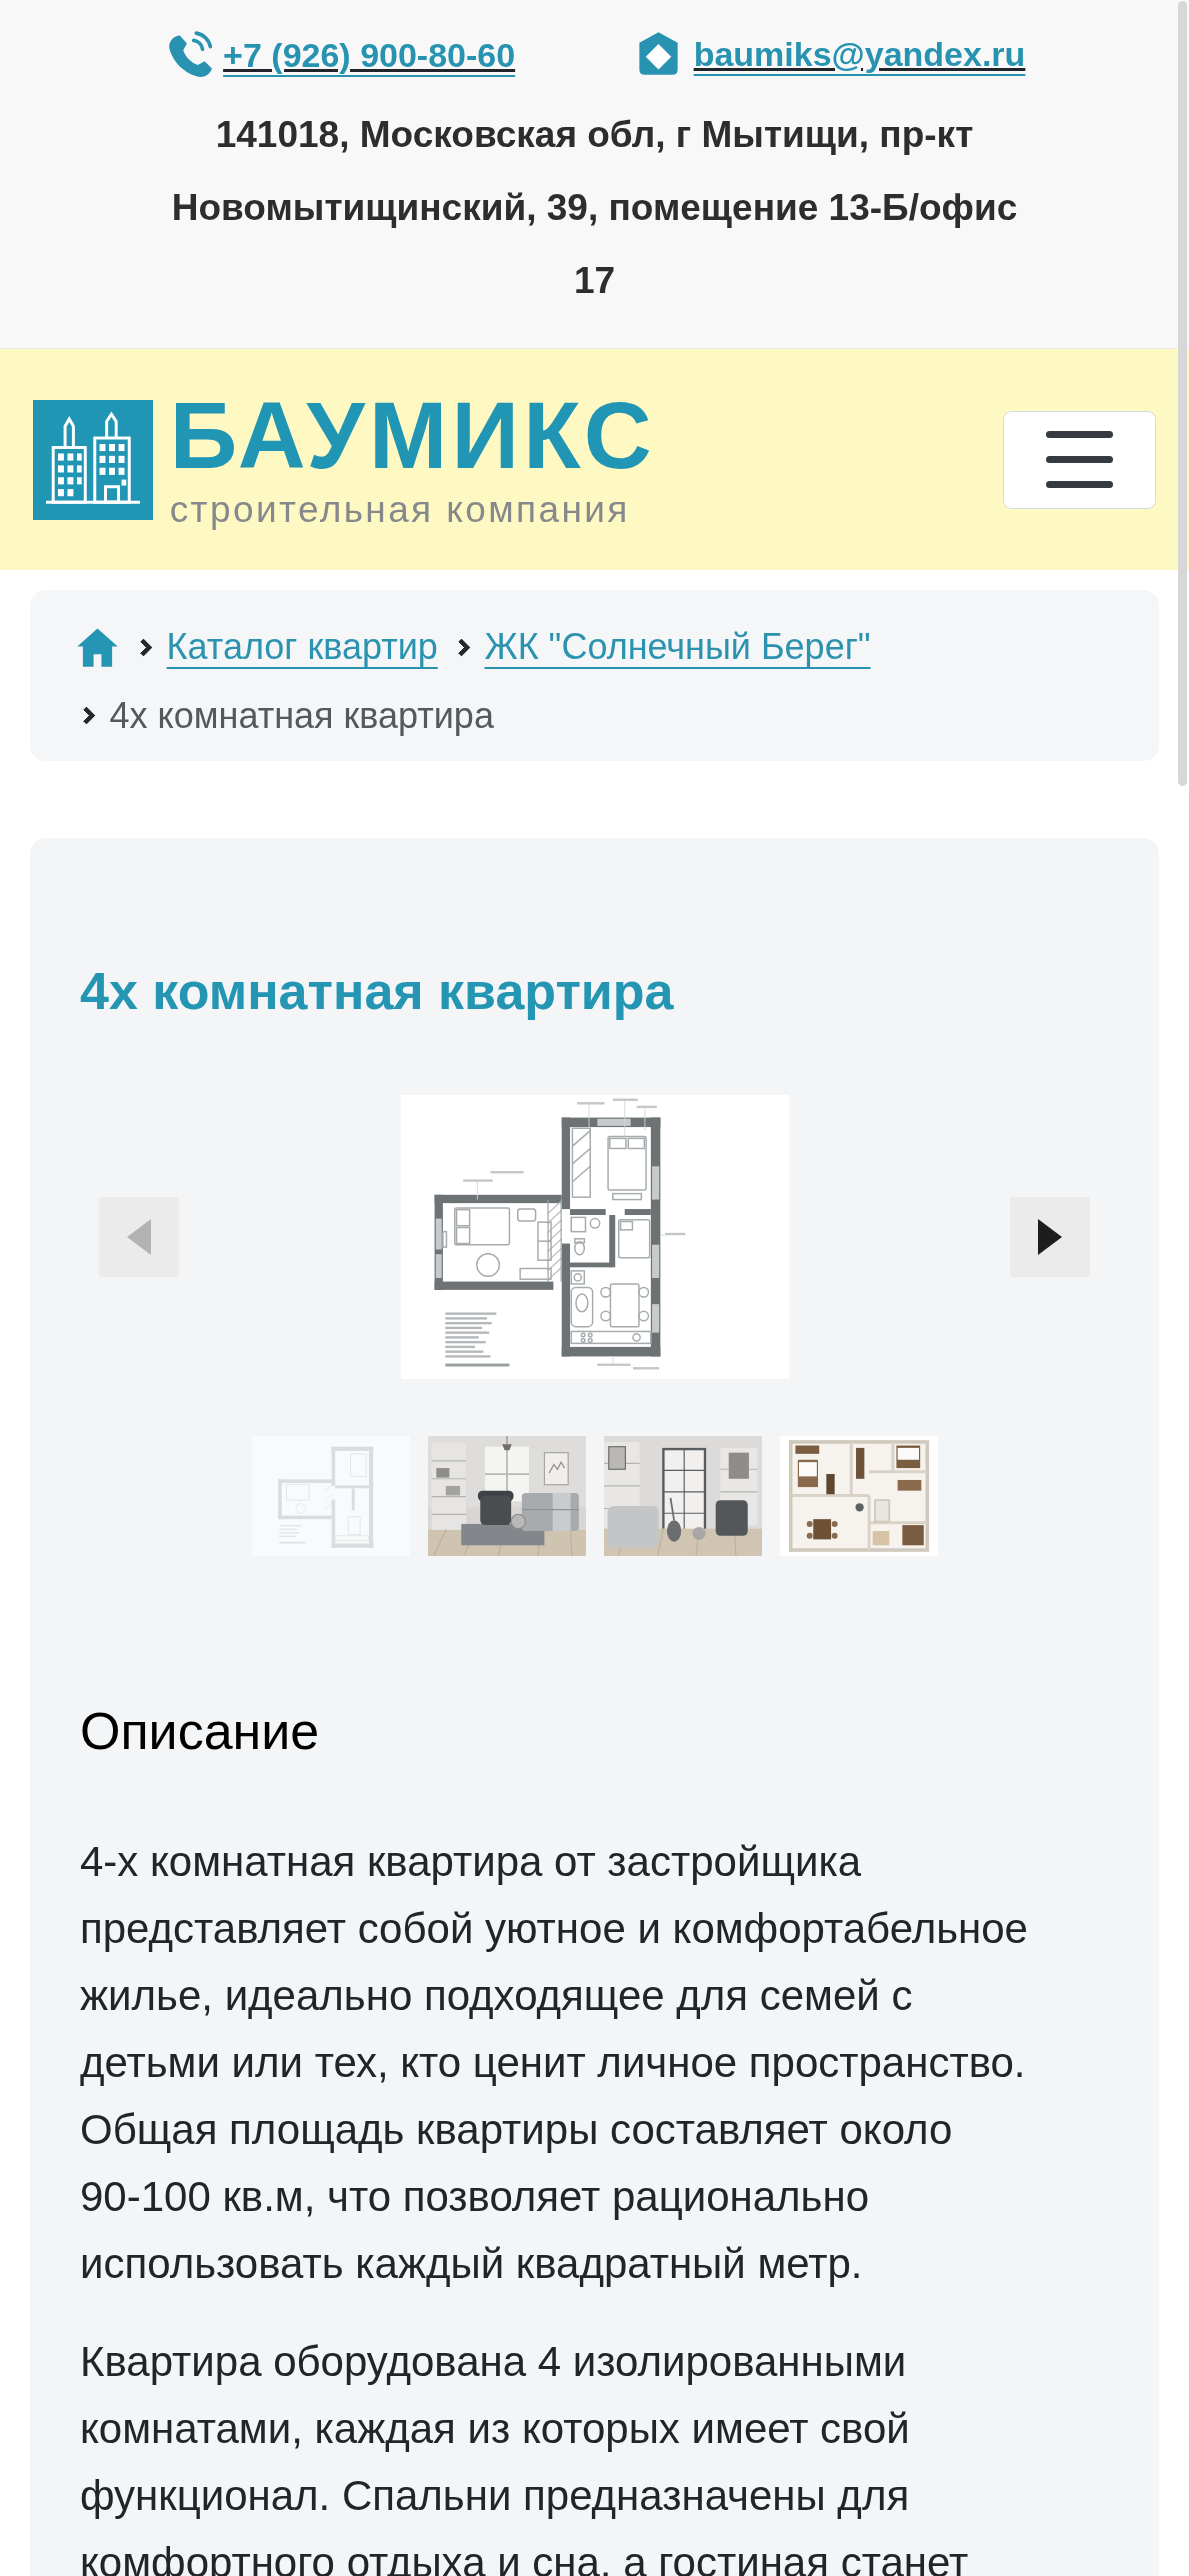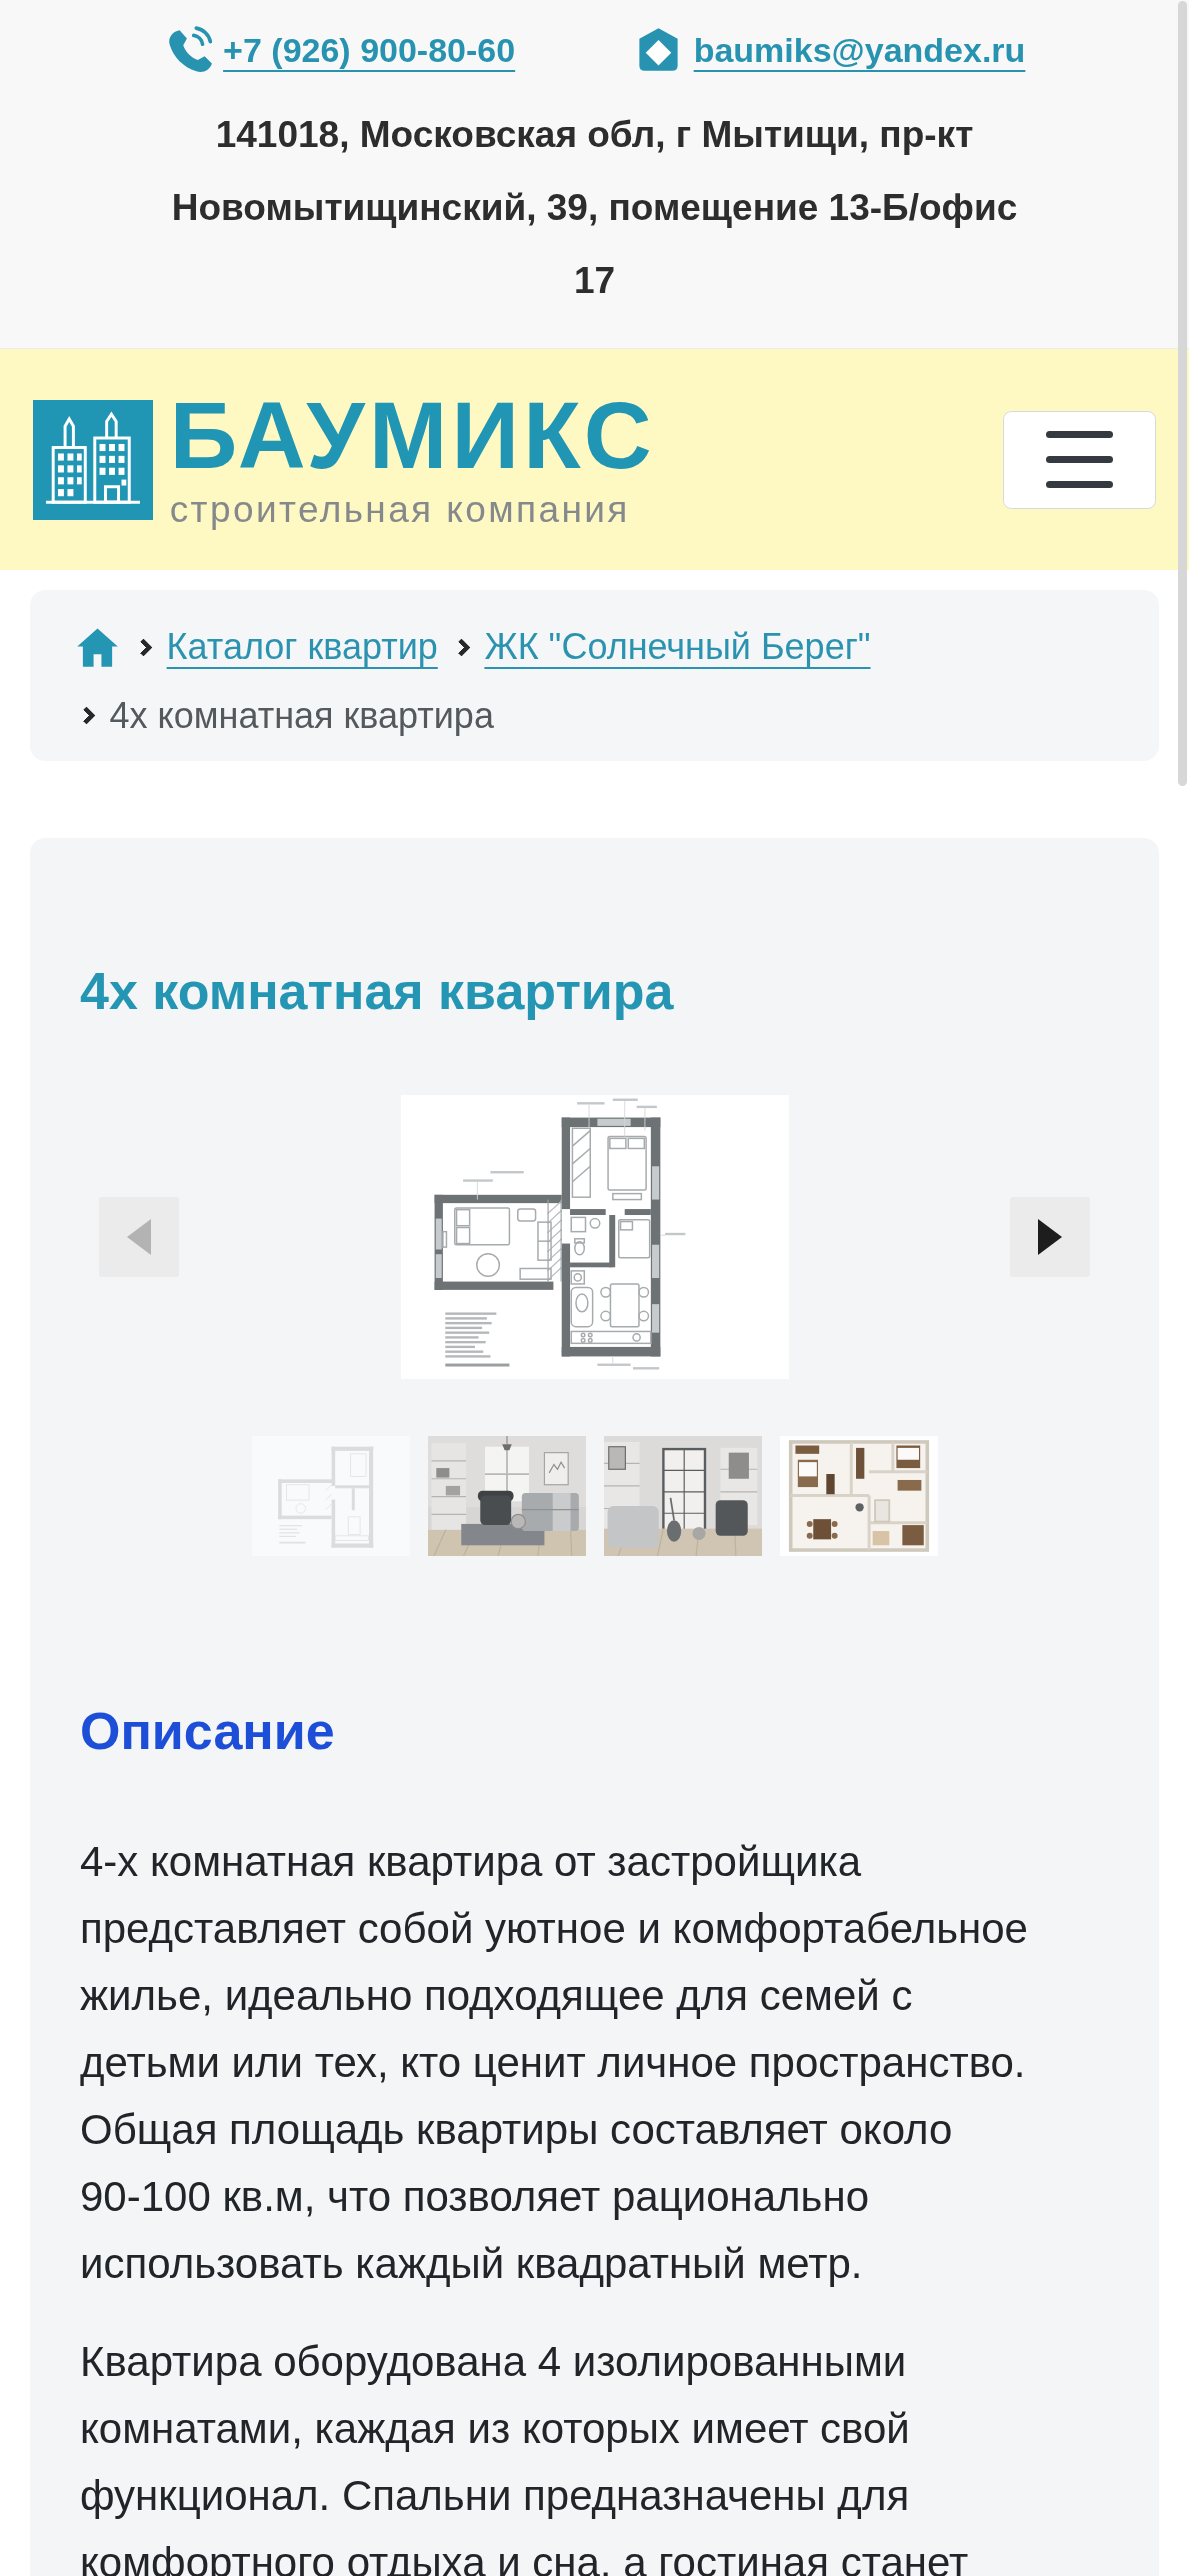--- a/index.html
+++ b/index.html
@@ -1,21 +1,21 @@
 <!DOCTYPE html>
 <html style="font-size:9.5px"><head>
 <meta charset="utf-8">
 <style>
   * { margin:0; padding:0; box-sizing:border-box; }
   html,body { width:1189px; height:2576px; overflow:hidden; }
   body { font-family:"Liberation Sans", sans-serif; background:#fff; position:relative; color:#212529; }
 
   
   .topbar { background:#f8f8f8; border-bottom:1.2px solid #ececec; padding:25px 0 31px; }
-  .contact-row { display:flex; justify-content:center; align-items:flex-start; gap:118px; height:55px; }
+  .contact-row { display:flex; justify-content:center; align-items:flex-end; gap:118px; height:55px;text-decoration:underline; }
   .contact { display:flex; align-items:center; gap:9.5px; }
   .contact a { color:#2793b1; font-weight:700; font-size:34px; text-decoration:underline;
                text-decoration-thickness:2.4px; text-underline-offset:8.3px; text-decoration-color:#2793b1; }
   .icon-svg { display:block; }
   .address { margin-top:18px; text-align:center; font-weight:700; font-size:37px; line-height:73px;
              color:#2d2d2d; white-space:pre-line; }
 
   
   .header { height:221px; display:flex; align-items:center; padding:0 33px; background:#fef9c3; }
   .logo { display:flex; align-items:center; gap:16.7px; text-decoration:none; cursor:pointer; }
@@ -32,21 +32,21 @@
   .crumb-row + .crumb-row { margin-top:26px; }
   .sep { display:inline-block; width:13px; height:13px; border-top:5.4px solid #26282a;
          border-right:5.4px solid #26282a; transform:rotate(45deg); border-radius:1.2px; flex:none; margin:0 4.8px; }
   .crumb-link { color:#2b93af; text-decoration:underline; text-decoration-thickness:1.8px;
                 text-underline-offset:8.3px; cursor:pointer; }
   .crumb-current { color:#54595e; }
 
   
   .card { margin:77px 30px 0; background:#f4f5f7; border-radius:15.5px; padding:125px 50px 238px; }
   .page-title { color:#2495b3; font-size:52px; font-weight:700; line-height:1.1; }
-  .section-title { color:#1d4ed8; font-size:52px; font-weight:700; line-height:1.1; margin-top:147px; }
+  .section-title { color:#000000; font-size:52px; font-weight:400; line-height:1.1; margin-top:147px; }
 
   .carousel { position:relative; margin-top:75px; height:284px; }
   .slide { width:388px; height:284px; margin:0 auto; background:#fff; }
   .nav-btn { position:absolute; top:50%; transform:translateY(-50%); width:80px; height:80px;
              background:#ebebeb; border:none; border-radius:2.4px; display:flex; align-items:center;
              justify-content:center; cursor:pointer; }
   .nav-prev { left:19px; }
   .nav-next { right:19px; }
   .tri-left { width:0; height:0; border-top:18px solid transparent; border-bottom:18px solid transparent;
               border-right:24px solid #b3b3b3; }

